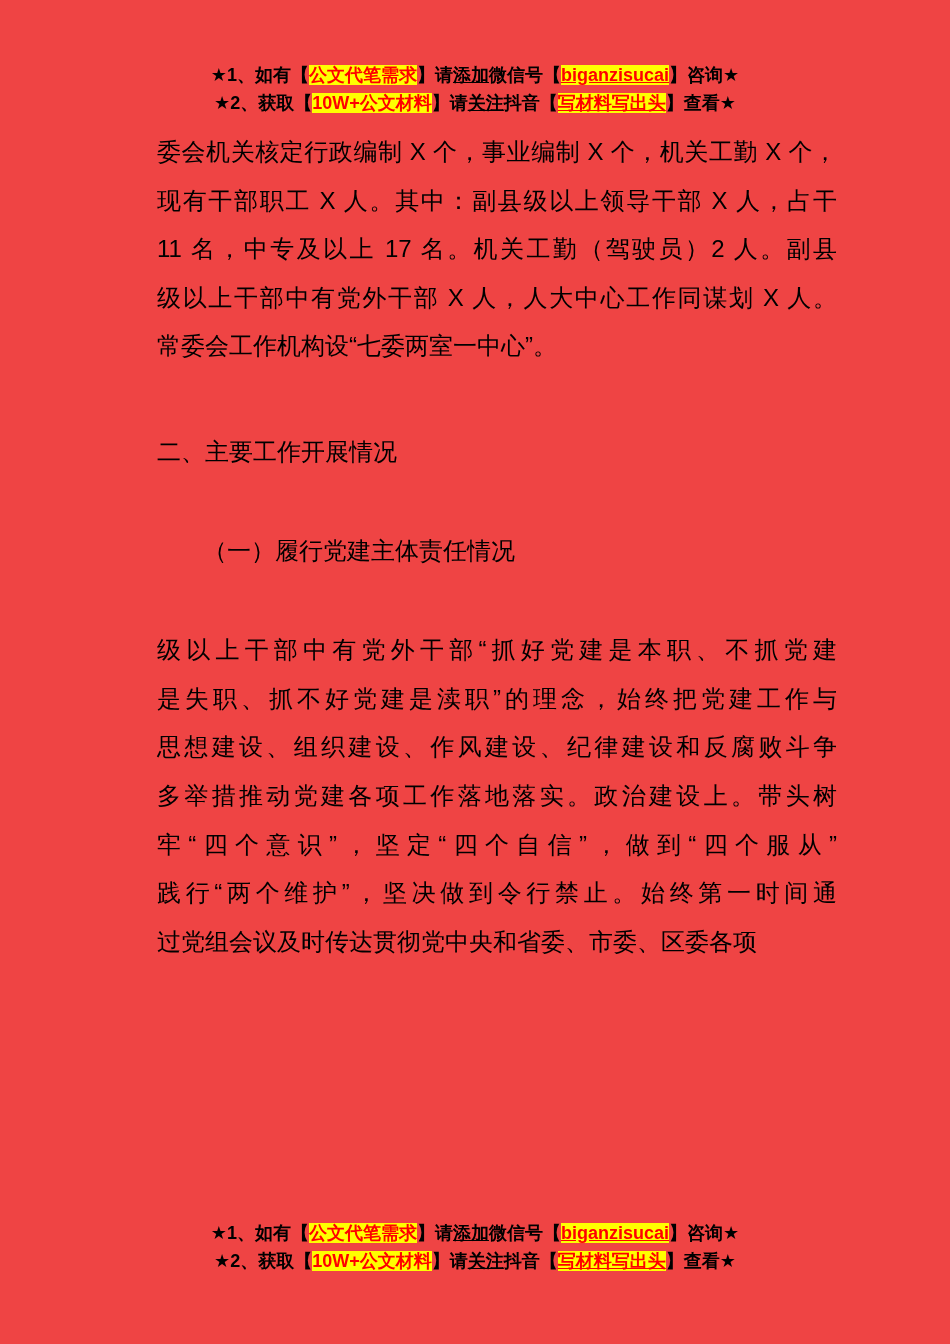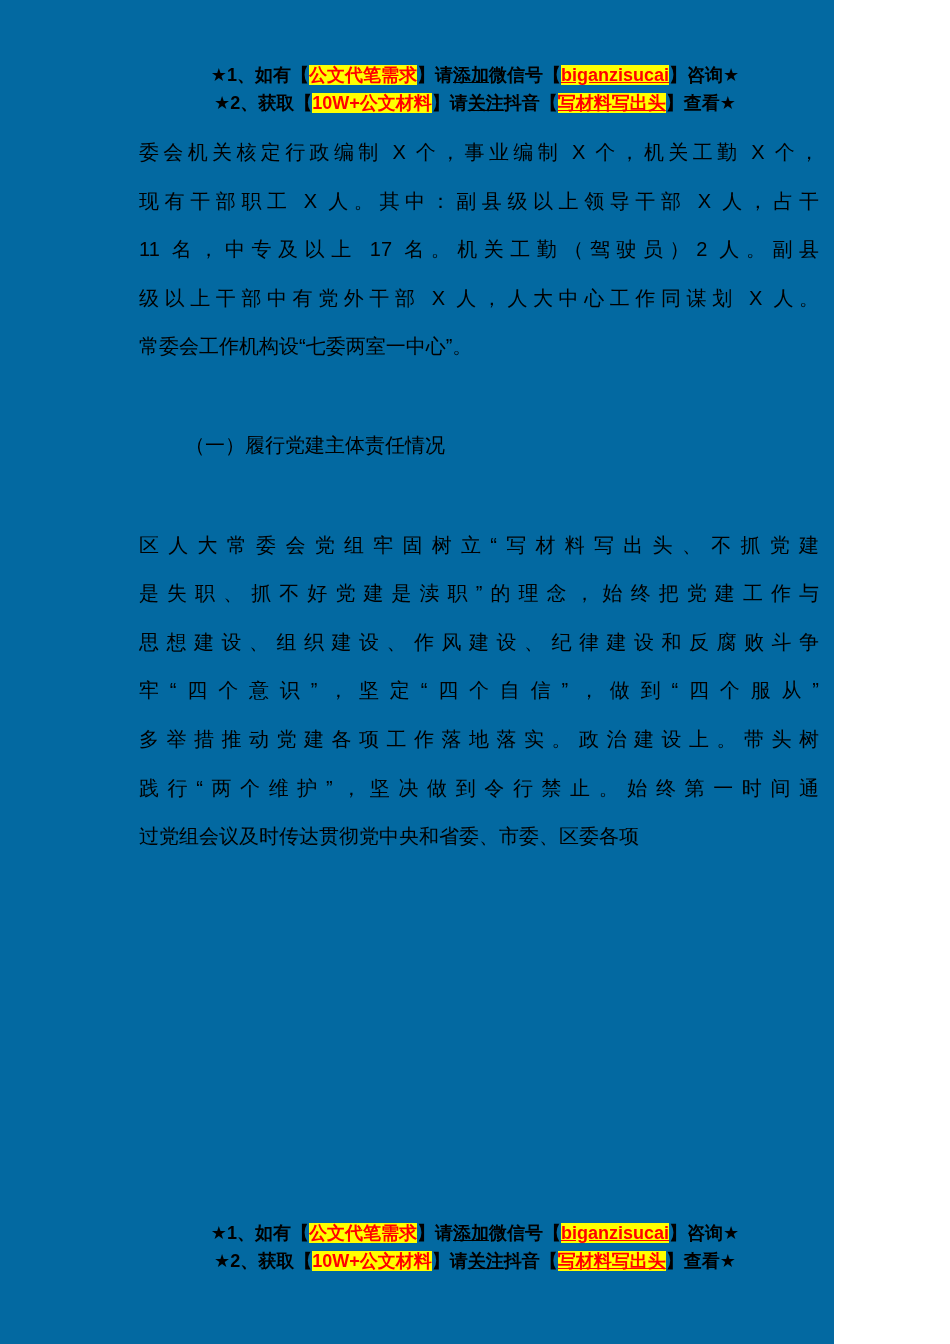--- a/index.html
+++ b/index.html
@@ -1,44 +1,44 @@
 <!DOCTYPE html>
 <html><head>
 <meta charset="utf-8">
 <style>
   html, body { margin: 0; padding: 0; background: #ffffff; }
   .page {
     position: relative;
-    width: 834px;
+    width: 950px;
     height: 1344px;
-    background: #0369a1;
+    background: #ef4444;
     overflow: hidden;
     color: #000000;
     font-family: "Liberation Sans", "DejaVu Sans", sans-serif;
   }
   .banner {
     position: absolute;
     left: 0;
     width: 950px;
     text-align: center;
     font-weight: bold;
     font-size: 18px;
     line-height: 28px;
   }
   .banner-top { top: 61px; }
   .banner-bottom { top: 1219px; }
   .seg-hl { color: #FF0000; background: #FFFF00; }
   .seg-hlu { color: #FF0000; background: #FFFF00; text-decoration: underline; }
   .seg-u { text-decoration: underline; }
   .doc {
     position: absolute;
-    left: 139px;
+    left: 157px;
     top: 128px;
     width: 680px;
-    font-size: 20px;
+    font-size: 24px;
     line-height: 48.6px;
   }
   .textline {
     text-align: justify;
     text-align-last: justify;
   }
   .textline.lastline { text-align-last: left; }
   .heading1 { margin-top: 57px; }
   .heading2 { margin-top: 50px; margin-left: 46px; }
   .para2 { margin-top: 51px; }
@@ -54,27 +54,28 @@
   </div>
 
   <div class="doc">
     <div class="para">
         <div class="textline">委会机关核定行政编制 X 个，事业编制 X 个，机关工勤 X 个，</div>
         <div class="textline">现有干部职工 X 人。其中：副县级以上领导干部 X 人，占干</div>
         <div class="textline">11 名，中专及以上 17 名。机关工勤（驾驶员）2 人。副县</div>
         <div class="textline">级以上干部中有党外干部 X 人，人大中心工作同谋划 X 人。</div>
         <div class="textline lastline">常委会工作机构设“七委两室一中心”。</div>
       </div>
+    <div class="heading1 textline lastline">二、主要工作开展情况</div>
     <div class="heading2 textline lastline">（一）履行党建主体责任情况</div>
     <div class="para para2">
-        <div class="textline">区人大常委会党组牢固树立“写材料写出头、不抓党建</div>
+        <div class="textline">级以上干部中有党外干部“抓好党建是本职、不抓党建</div>
         <div class="textline">是失职、抓不好党建是渎职”的理念，始终把党建工作与</div>
         <div class="textline">思想建设、组织建设、作风建设、纪律建设和反腐败斗争</div>
+        <div class="textline">多举措推动党建各项工作落地落实。政治建设上。带头树</div>
         <div class="textline">牢“四个意识”，坚定“四个自信”，做到“四个服从”</div>
-        <div class="textline">多举措推动党建各项工作落地落实。政治建设上。带头树</div>
         <div class="textline">践行“两个维护”，坚决做到令行禁止。始终第一时间通</div>
         <div class="textline lastline">过党组会议及时传达贯彻党中央和省委、市委、区委各项</div>
       </div>
   </div>
 
   <div class="banner banner-bottom">
     <div class="banner-line"><span>★1、如有【</span><span class="seg-hl">公文代笔需求</span><span>】请</span><span class="seg-u">添加</span><span>微信号【</span><span class="seg-hlu">biganzisucai</span><span>】咨询★</span></div>
     <div class="banner-line"><span>★2、获取【</span><span class="seg-hl">10W+公文材料</span><span>】请</span><span class="seg-u">关注</span><span>抖音【</span><span class="seg-hlu">写材料写出头</span><span>】查看★</span></div>
   </div>
 

